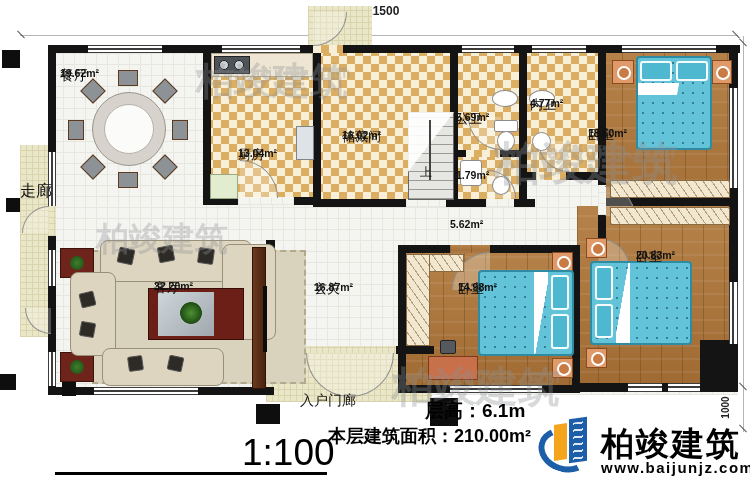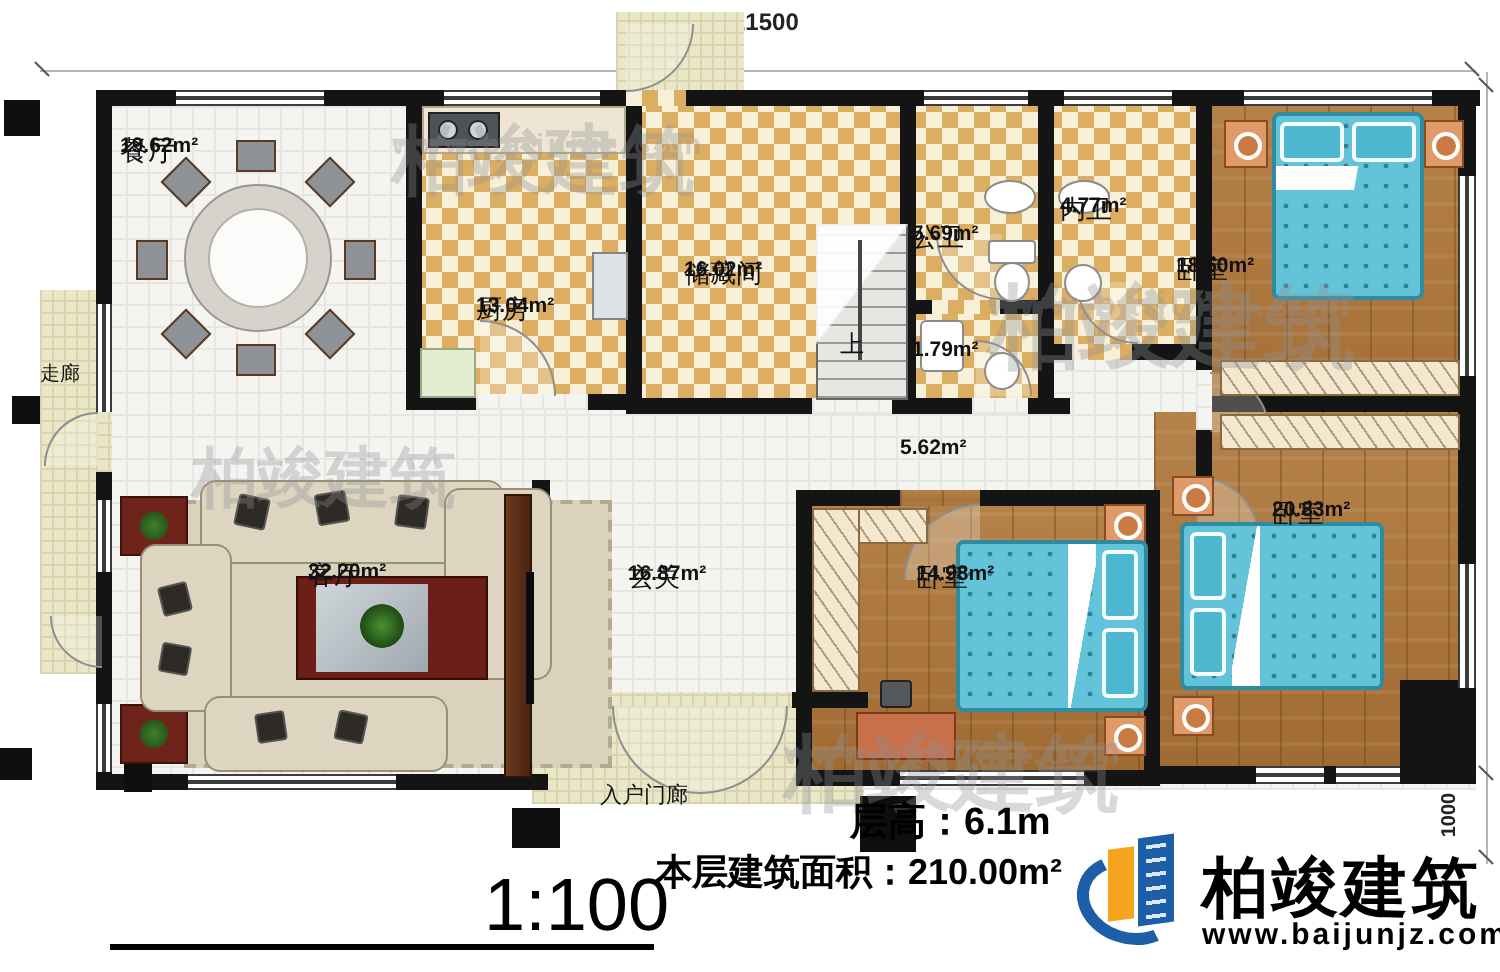--- a/index.html
+++ b/index.html
@@ -254,21 +254,21 @@
   <div class="wm" style="left:392px;top:366px;font-size:42px;">
     <span class="t">柏竣建筑</span>
     <span class="u">www.baijunjz.com</span>
   </div>
 
   <div class="rlabel" style="left:60px;top:68px;width:70px;text-align:left;">
     <span class="nm" style="font-size:14px;">餐厅</span>
     <span class="ar">19.62m²</span>
   </div>
   <div class="rlabel" style="left:20px;top:183px;width:42px;">
-    <span class="nm" style="font-size:10px;">走廊</span>
+    <span class="nm" style="font-size:16px;">走廊</span>
   </div>
   <div class="rlabel" style="left:238px;top:148px;width:62px;">
     <span class="nm">厨房</span>
     <span class="ar">13.04m²</span>
   </div>
   <div class="rlabel" style="left:342px;top:130px;width:72px;">
     <span class="nm">储藏间</span>
     <span class="ar">16.02m²</span>
   </div>
   <div class="rlabel" style="left:456px;top:112px;width:56px;">
@@ -302,21 +302,21 @@
   </div>
   <div class="rlabel" style="left:458px;top:282px;width:60px;">
     <span class="nm">卧室</span>
     <span class="ar">14.98m²</span>
   </div>
   <div class="rlabel" style="left:636px;top:250px;width:64px;">
     <span class="nm">卧室</span>
     <span class="ar">20.83m²</span>
   </div>
   <div class="rlabel" style="left:300px;top:393px;width:86px;">
-    <span class="nm" style="font-size:11px;">入户门廊</span>
+    <span class="nm" style="font-size:14px;">入户门廊</span>
   </div>
 
   <div class="ft" style="left:242px;top:432px;font-size:37px;font-weight:400;">1:100</div>
   <i style="left:55px;top:472px;width:272px;height:3px;background:#000;"></i>
   <div class="ft" style="left:425px;top:398px;font-size:19px;font-weight:600;">层高：6.1m</div>
   <div class="ft" style="left:328px;top:424px;font-size:18px;font-weight:600;">本层建筑面积：210.00m²</div>
 
   <div style="left:538px;top:416px;width:62px;height:64px;">
     <i style="left:0px;top:12px;width:54px;height:44px;border:6px solid transparent;border-left-color:#1c5fa8;border-bottom-color:#1c5fa8;border-radius:50%;transform:rotate(18deg);"></i>
     <i style="left:16px;top:8px;width:13px;height:36px;background:#f5a51d;transform:skewY(-8deg);"></i>

